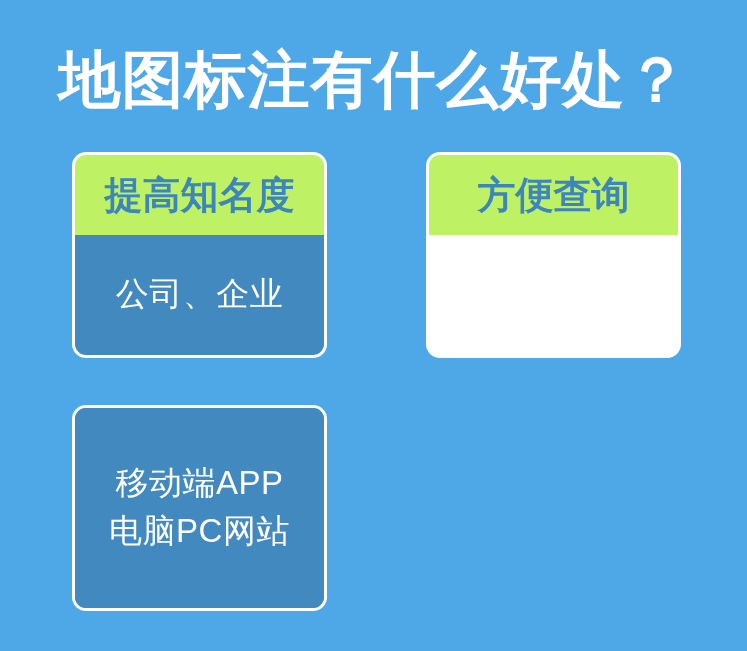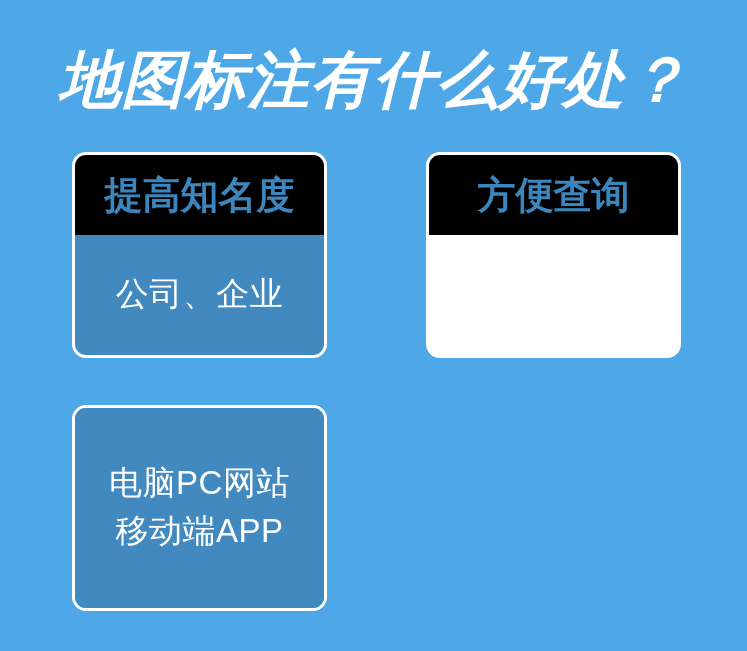--- a/index.html
+++ b/index.html
@@ -25,21 +25,20 @@
     left: 0;
     top: 44px;
     width: 747px;
     text-align: center;
     color: #ffffff;
     font-size: 62px;
     line-height: 72px;
     font-weight: bold;
     letter-spacing: 1px;
     white-space: nowrap;
-    font-style: italic;
   }
   .card-grid {
     position: absolute;
     left: 72px;
     top: 152px;
     width: 609px;
     display: grid;
     grid-template-columns: 255px 255px;
     grid-template-rows: 206px 206px;
     column-gap: 99px;
@@ -51,21 +50,21 @@
     background: #ffffff;
     border: 3px solid #ffffff;
     box-sizing: border-box;
     overflow: hidden;
     display: flex;
     flex-direction: column;
   }
   .card-header {
     height: 80px;
     flex: 0 0 80px;
-    background: #000000;
+    background: #bef264;
     color: #3c86bd;
     font-size: 38px;
     line-height: 80px;
     font-weight: bold;
     text-align: center;
     letter-spacing: 0px;
     white-space: nowrap;
   }
   .card-body {
     flex: 1 1 auto;
@@ -102,19 +101,19 @@
       </div>
     </div>
 
     <div class="card">
       <div class="card-header">方便查询</div>
     </div>
 
 
     <div class="card">
       <div class="card-body">
+        <div class="card-body-line">移动端APP</div>
         <div class="card-body-line">电脑PC网站</div>
-        <div class="card-body-line">移动端APP</div>
       </div>
     </div>
 
   </div>
 </div>
 
 </body></html>

